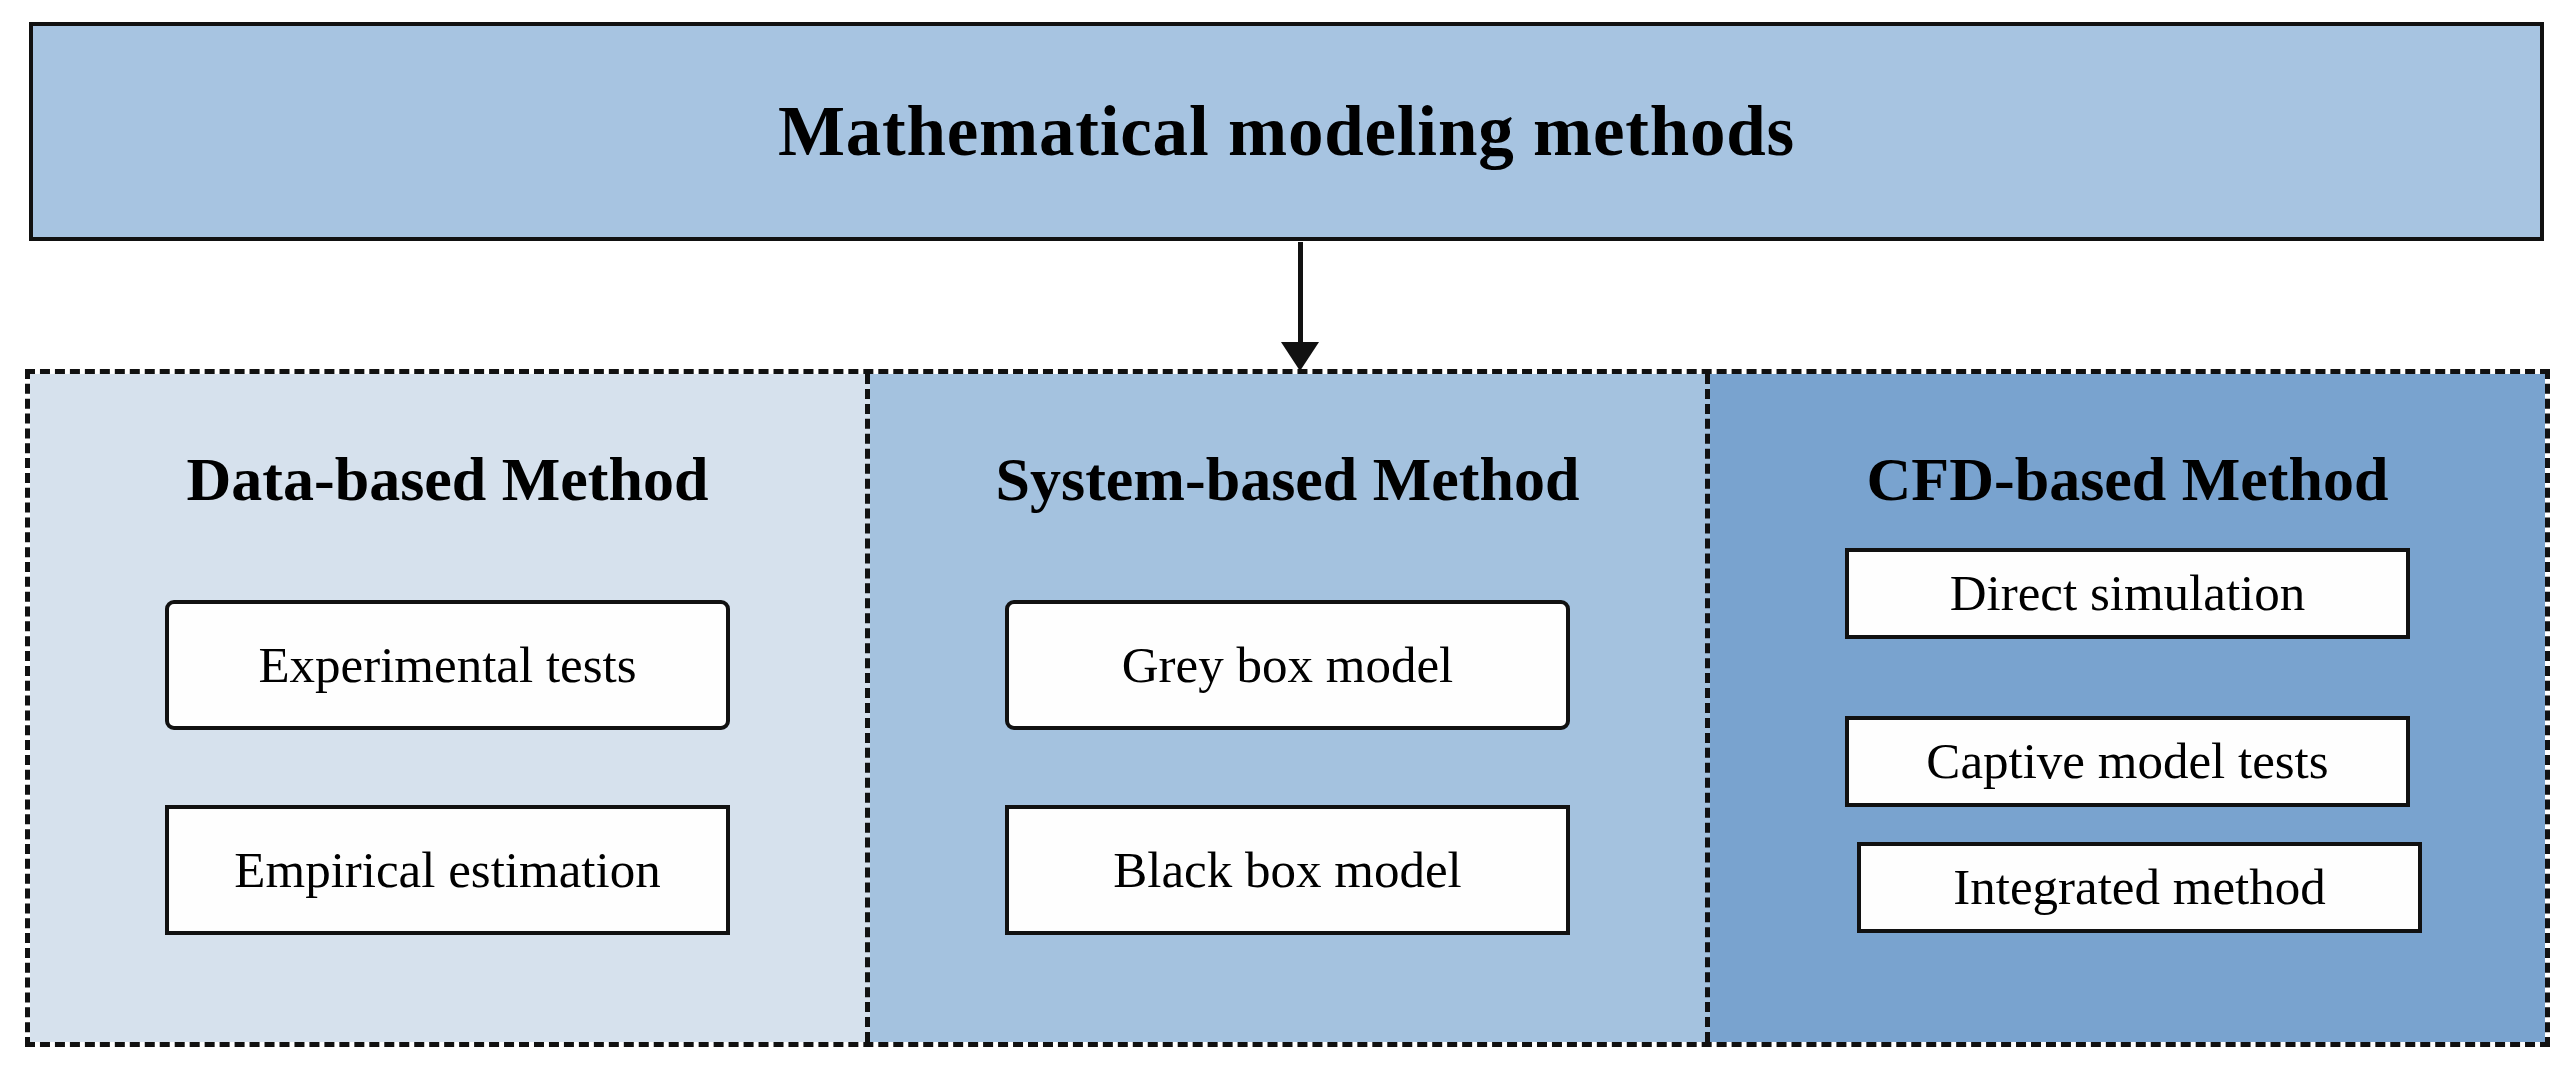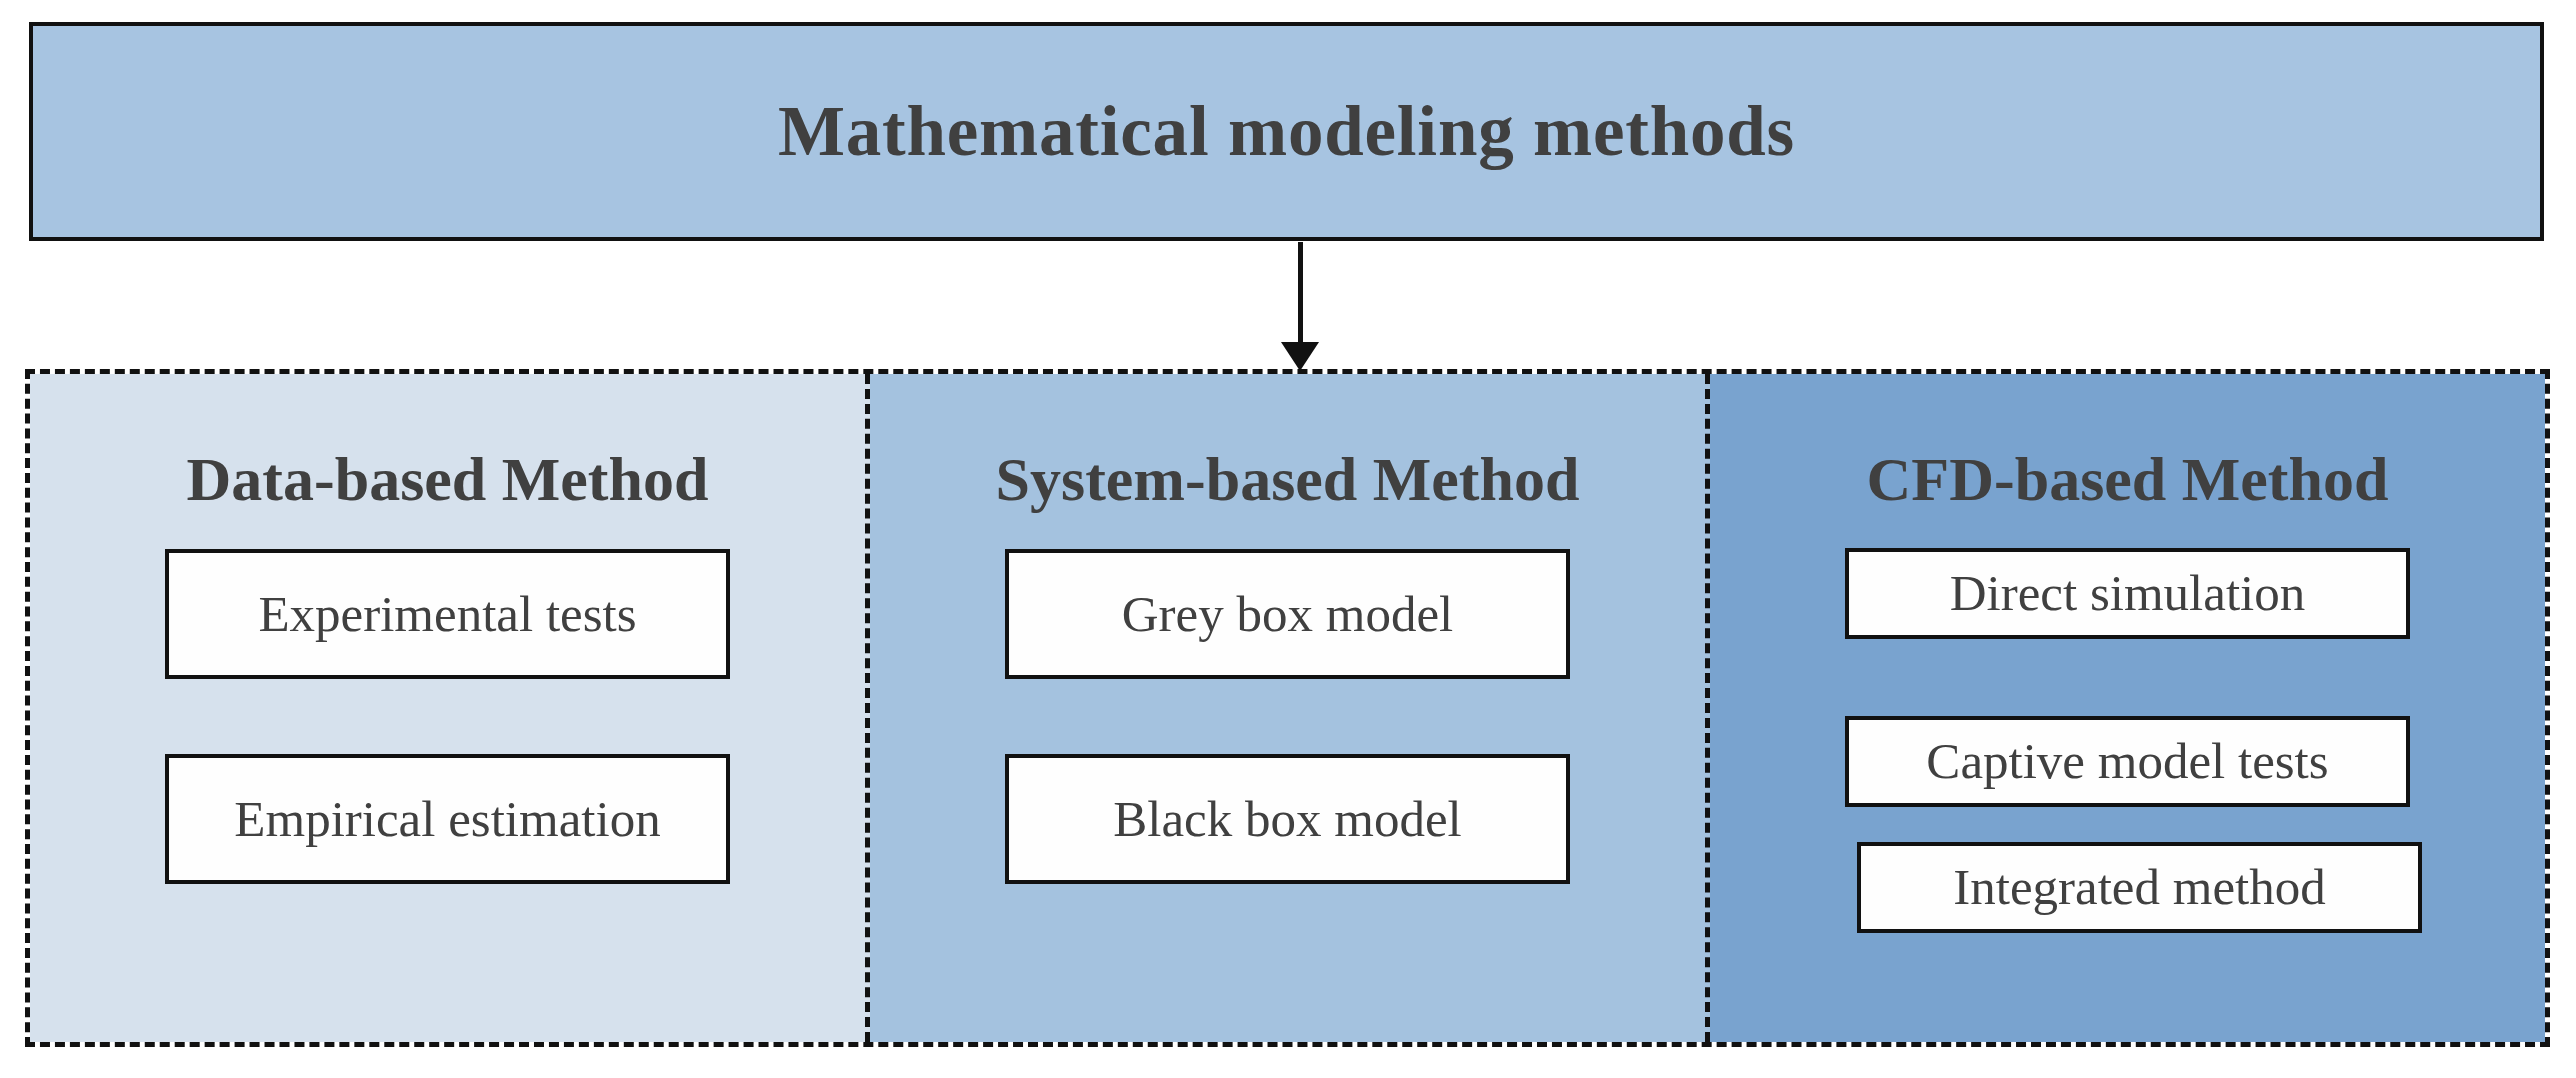--- a/index.html
+++ b/index.html
@@ -6,21 +6,21 @@
     margin: 0;
     padding: 0;
     background: #ffffff;
   }
   .canvas {
     position: relative;
     width: 2576px;
     height: 1079px;
     background: #ffffff;
     font-family: "Liberation Serif", "DejaVu Serif", serif;
-    color: #404040;
+    color: #000000;
     overflow: hidden;
   }
 
   
   .top-box {
     position: absolute;
     left: 29px;
     top: 21.6px;
     width: 2507px;
     height: 211px;
@@ -96,21 +96,21 @@
     box-sizing: content-box;
   }
   .item-box .item-label {
     font-size: 51px;
     line-height: 1;
     white-space: nowrap;
   }
 
   
   .col-1 .item-box, .col-2 .item-box { height: 122px; }
-  .col-1 .box-0, .col-2 .box-0 { margin-top: 36px; }
+  .col-1 .box-0, .col-2 .box-0 { margin-top: 87px; border-radius: 9px; }
   .col-1 .box-1, .col-2 .box-1 { margin-top: 75px; font-family: Liberation Serif, serif; }
 
   
   .col-3 .item-box { height: 83px; }
   .col-3 .box-0 { margin-top: 77px; }
   .col-3 .box-1 { margin-top: 35px; }
   .col-3 .box-2 { margin-top: 35px; margin-left: 24px; }
 </style>
 </head>
 <body>

